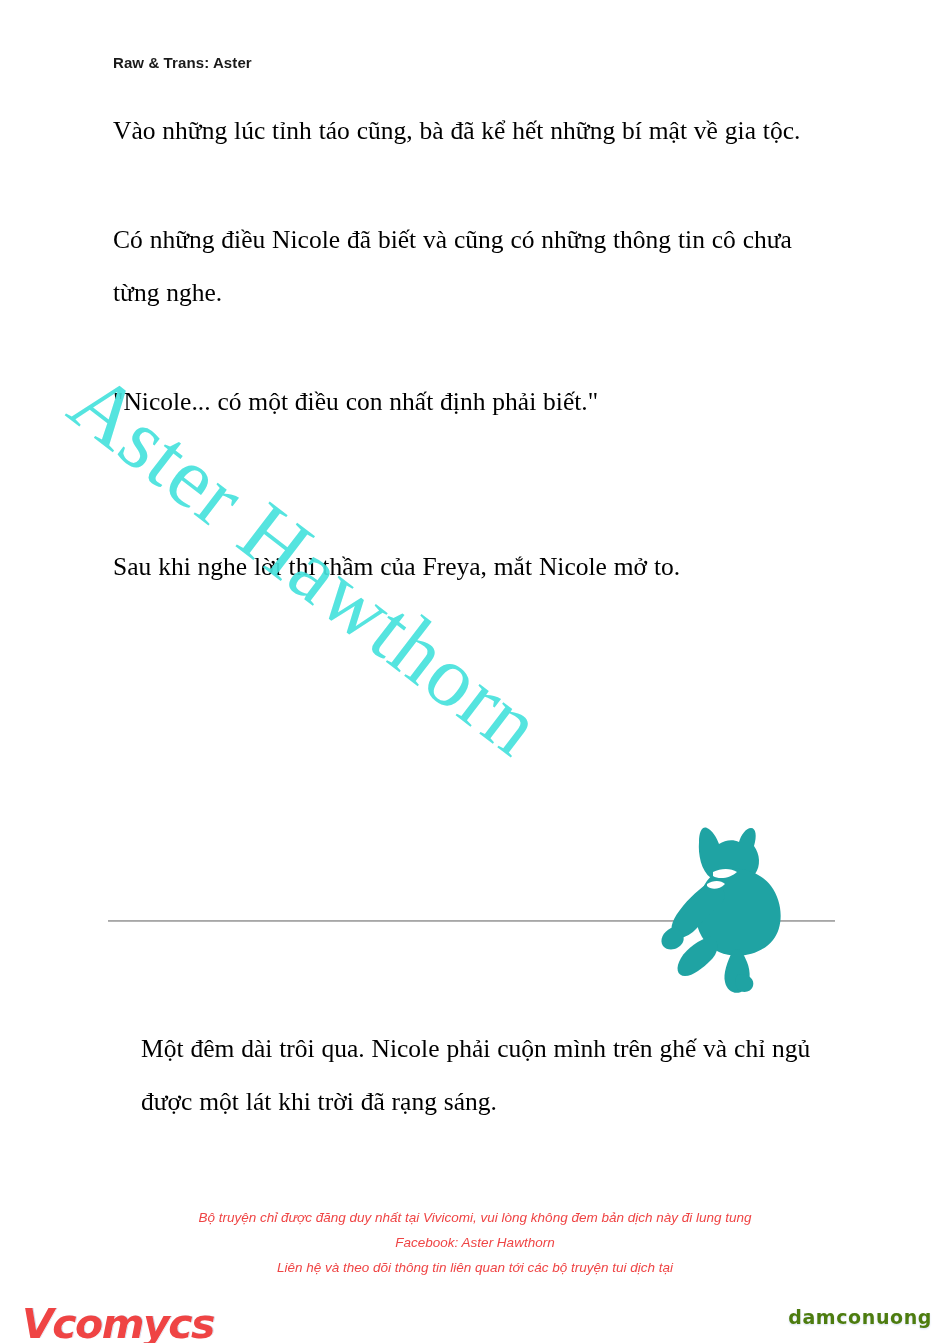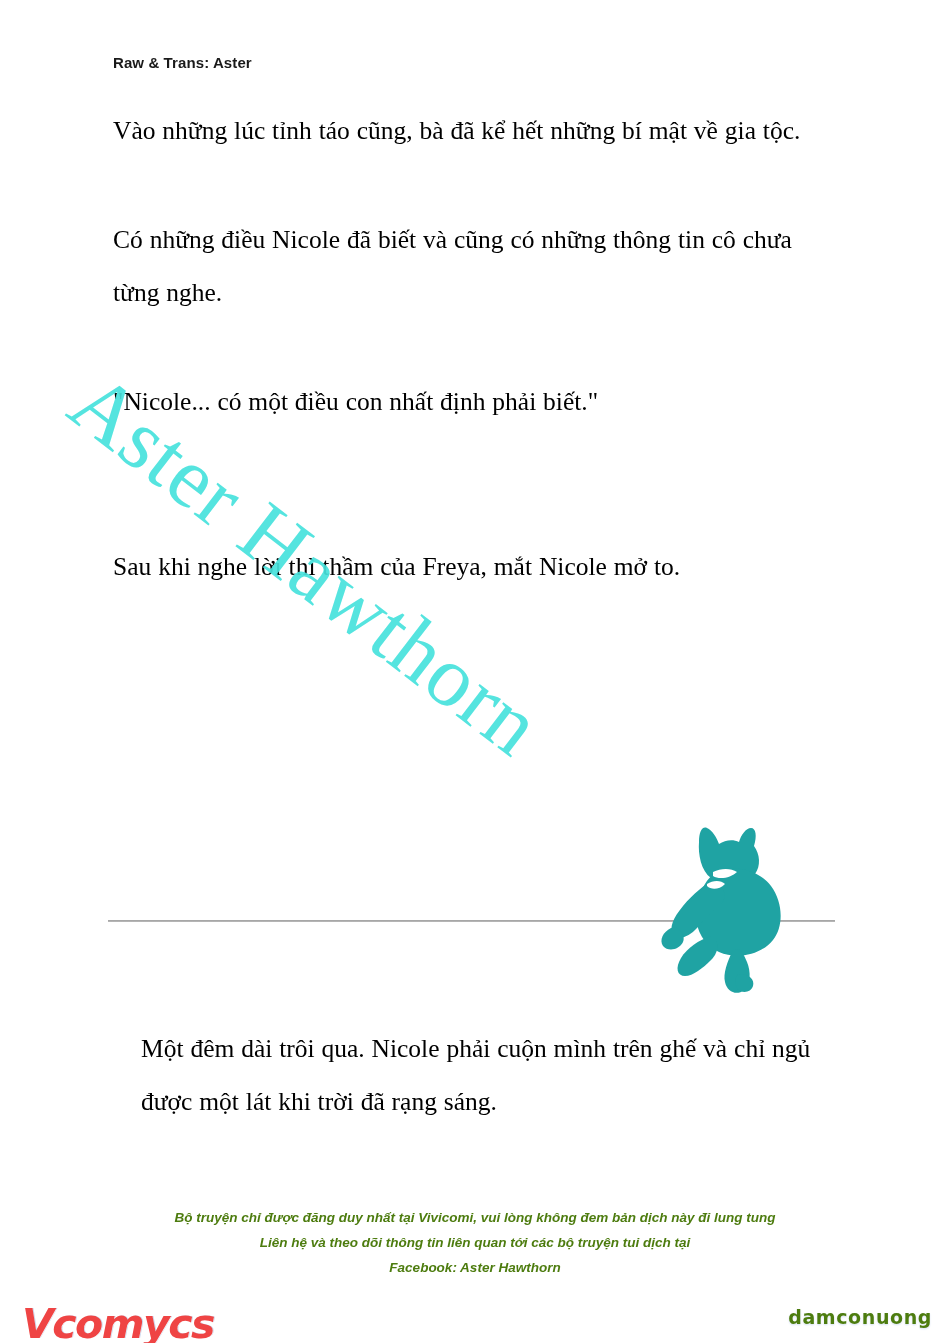--- a/index.html
+++ b/index.html
@@ -101,23 +101,23 @@
     position: absolute;
     left: 0;
     top: 1205px;
     width: 950px;
     text-align: center;
   }
 
   .credit-line {
     font-family: "Liberation Sans", "DejaVu Sans", sans-serif;
     font-size: 13.5px;
-    font-weight: bold;
+    font-weight: normal;
     font-style: italic;
-    color: #4d7c0f;
+    color: #ef4444;
     line-height: 25px;
     white-space: nowrap;
   }
 
   
   #logo-vcomycs {
     position: absolute;
     left: 16px;
     top: 1296px;
     width: 140px;
@@ -218,22 +218,22 @@
       <path d="M52 60 C58 56 66 56 70 60 C64 66 56 66 52 62 Z"></path>
     </g>
   </svg>
 
   <div id="body-text-2">
     <div class="para">Một đêm dài trôi qua. Nicole phải cuộn mình trên ghế và chỉ ngủ được một lát khi trời đã rạng sáng.</div>
   </div>
 
   <div id="footer-credits">
     <div class="credit-line">Bộ truyện chỉ được đăng duy nhất tại Vivicomi, vui lòng không đem bản dịch này đi lung tung</div>
+    <div class="credit-line">Facebook: Aster Hawthorn</div>
     <div class="credit-line">Liên hệ và theo dõi thông tin liên quan tới các bộ truyện tui dịch tại</div>
-    <div class="credit-line">Facebook: Aster Hawthorn</div>
   </div>
 
   <div id="logo-vcomycs">
     <div class="logo-text">Vcomycs</div>
   </div>
 
   <div id="watermark-corner">damconuong</div>
 
 </div>
 

